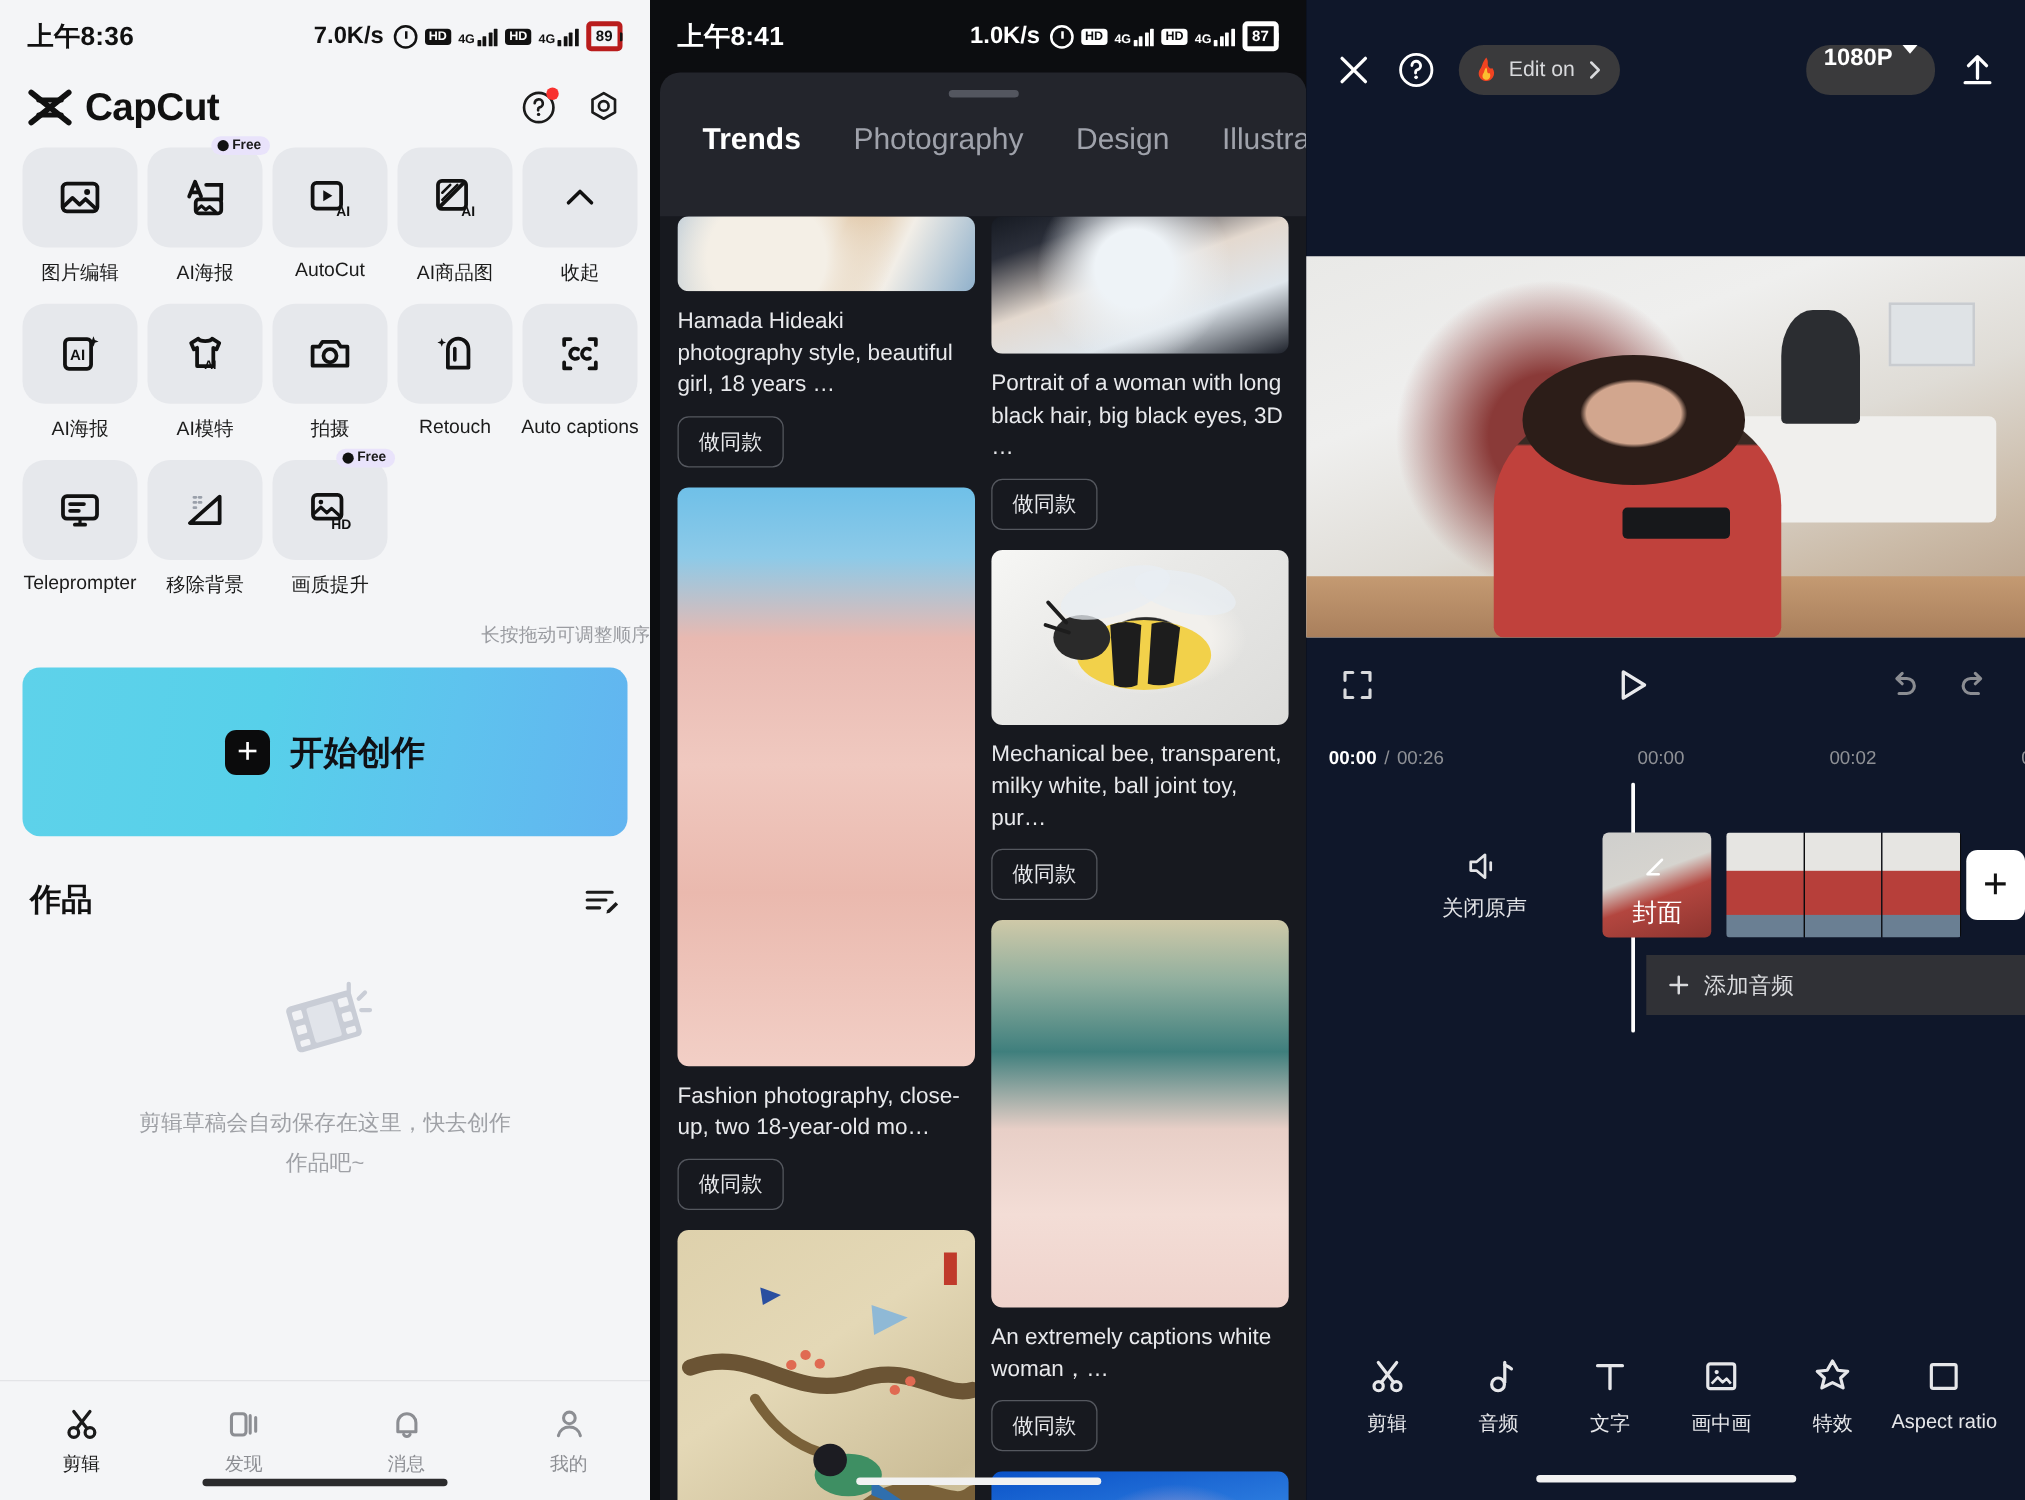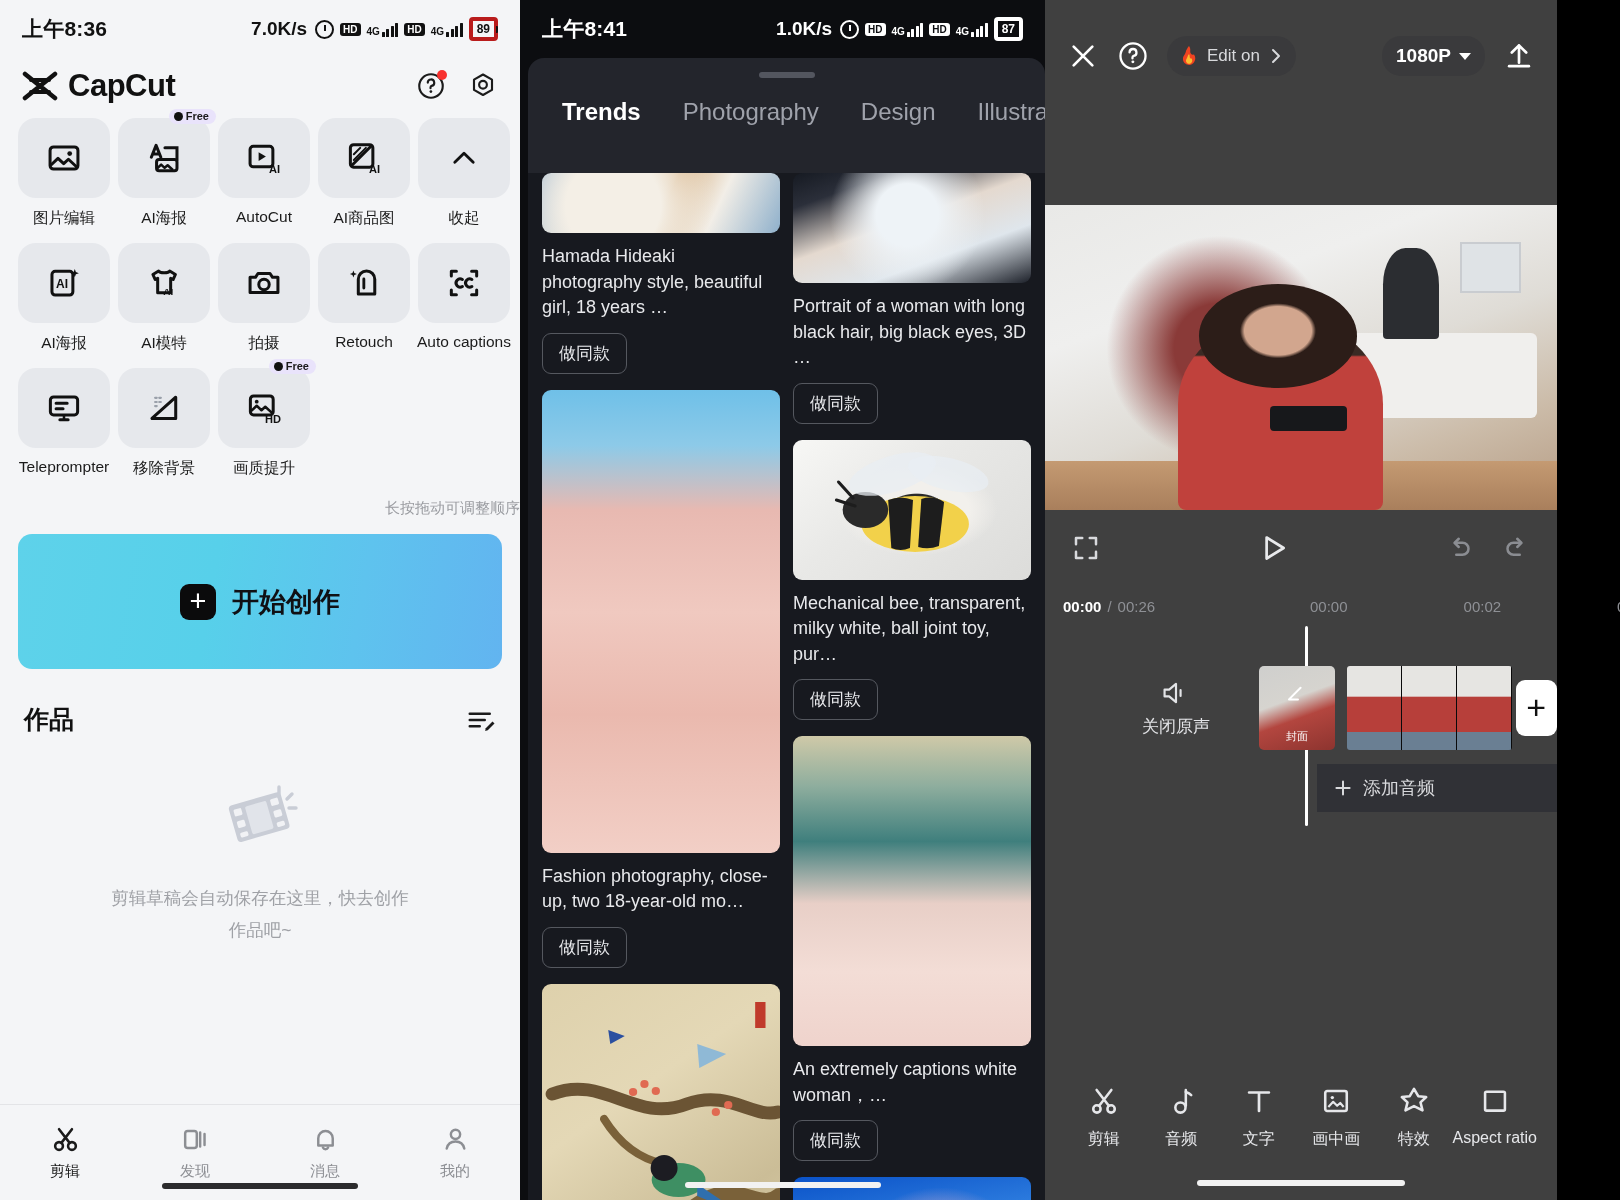--- a/index.html
+++ b/index.html
@@ -104,26 +104,26 @@
       linear-gradient(140deg,#f7f7f5 0%,#e9e9e7 40%,#dcdcda 100%); }
   .img-water { background:
       linear-gradient(180deg,#cfc9a8 0%,#8fae9e 16%,#3f7f7d 34%,#e8cfc7 54%,#f3ddd6 76%,#efd3cc 100%); }
   .img-ink { background:
       linear-gradient(145deg,#ded1ac 0%,#e4d8b6 35%,#cbbd97 70%,#ded2ae 100%); }
   .img-blossom { background:
       radial-gradient(circle at 62% 72%, #f6b9cc 0 26%, rgba(246,185,204,0) 56%),
       linear-gradient(170deg,#0a52c8 0%,#2f7fe0 36%,#7fb6ea 62%,#f2c3d2 100%); }
 
   
-  .p3 { width:512px; height:1200px; background:#404040; position:relative; display:flex; flex-direction:column; }
+  .p3 { width:575px; height:1200px; background:#0f172a; position:relative; display:flex; flex-direction:column; }
   .edhead { height:112px; display:flex; align-items:center; gap:18px; padding: 0 22px; }
   .ed-spacer { flex:1; }
   .edit-on { background:#3a3a3c; border-radius:20px; height:40px; display:flex; align-items:center; gap:9px; padding: 0 13px; }
   .edit-on-txt { font-size:17px; color:#d8d9dc; }
-  .res-btn { background:#3a3a3c; border-radius:19px; height:40px; display:flex; align-items:center; gap:8px; padding: 0 14px; }
+  .res-btn { background:#3a3a3c; border-radius:19px; height:40px; display:flex; gap:8px; padding: 0 14px; }
   .res-txt { font-size:19px; color:#fff; font-weight:600; }
   .caret { width:0;height:0;border-left:6px solid transparent;border-right:6px solid transparent;border-top:7px solid #fff; }
 
   .preview { height:305px; margin-top: 93px; background:
       radial-gradient(circle at 34% 47%, #8a3a38 0 12%, rgba(138,58,56,0) 30%),
       linear-gradient(160deg,#e9e9e7 0%,#efefee 30%,#dfdcd6 55%,#cbbba8 78%,#b59b83 100%); position:relative; overflow:hidden; }
   .pv-person { position:absolute; left:26%; bottom:0; width:40%; height:62%;
       background:linear-gradient(180deg,#3a2a24 0 18%, #c0413c 19% 100%); border-radius:44% 44% 8px 8px; }
   .pv-hair { position:absolute; left:30%; bottom:40%; width:31%; height:34%;
       background:radial-gradient(ellipse at 50% 45%, #d2a68e 0 30%, #2c1d18 34% 100%); border-radius:50%; }
@@ -143,21 +143,21 @@
   .rm { font-size:15px; color:#8e9095; }
   .rm-dot { width:4px;height:4px;border-radius:50%;background:#55575c; margin:0 58px; }
 
   .timeline { position:relative; flex:1; overflow:hidden; }
   .playhead { position:absolute; left:260px; top:0; width:3px; height:200px; background:#fff; border-radius:2px; }
   .tl-row { position:absolute; top:40px; left:0; right:0; display:flex; align-items:center; }
   .mute { width:200px; display:flex; flex-direction:column; align-items:center; gap:8px; color:#e3e4e7; margin-left:48px;}
   .mute-lab { font-size:17px; }
   .cover { width:92px; height:84px; border-radius:5px; position:relative; overflow:hidden;
            background:linear-gradient(160deg,#cfcfcd 0%,#d6d4cf 40%,#b3463f 60%,#8d342f 100%); }
-  .cover-lab { position:absolute; bottom:6px; left:0; right:0; text-align:center; font-size:11px; color:#fff; }
+  .cover-lab { position:absolute; bottom:6px; left:0; right:0; text-align:center; font-size:20px; color:#fff; }
   .cover-pen { position:absolute; top:16px; left:50%; transform:translateX(-50%); }
   .clips { display:flex; margin-left:12px; border-radius:3px; overflow:hidden; }
   .clip { width:66px; height:84px; background:
       linear-gradient(180deg,#e6e5e2 0 36%, #b73f3a 37% 78%, #6a7f93 79% 100%); border-right:1px solid #0a0a0b; }
   .addclip { width:50px; height:56px; background:#fff; border-radius:9px; display:flex; align-items:center; justify-content:center; margin-left:4px; }
   .addclip span { font-size:34px; line-height:0; color:#111; margin-top:-3px;}
   .audio-row { position:absolute; top:138px; left:272px; right:0; height:48px; background:#303136; display:flex; align-items:center; gap:10px; padding-left:16px; }
   .audio-lab { font-size:18px; color:#d9dadd; }
 
   .edtools { height:150px; display:flex; align-items:flex-start; padding: 34px 20px 0 20px; }

